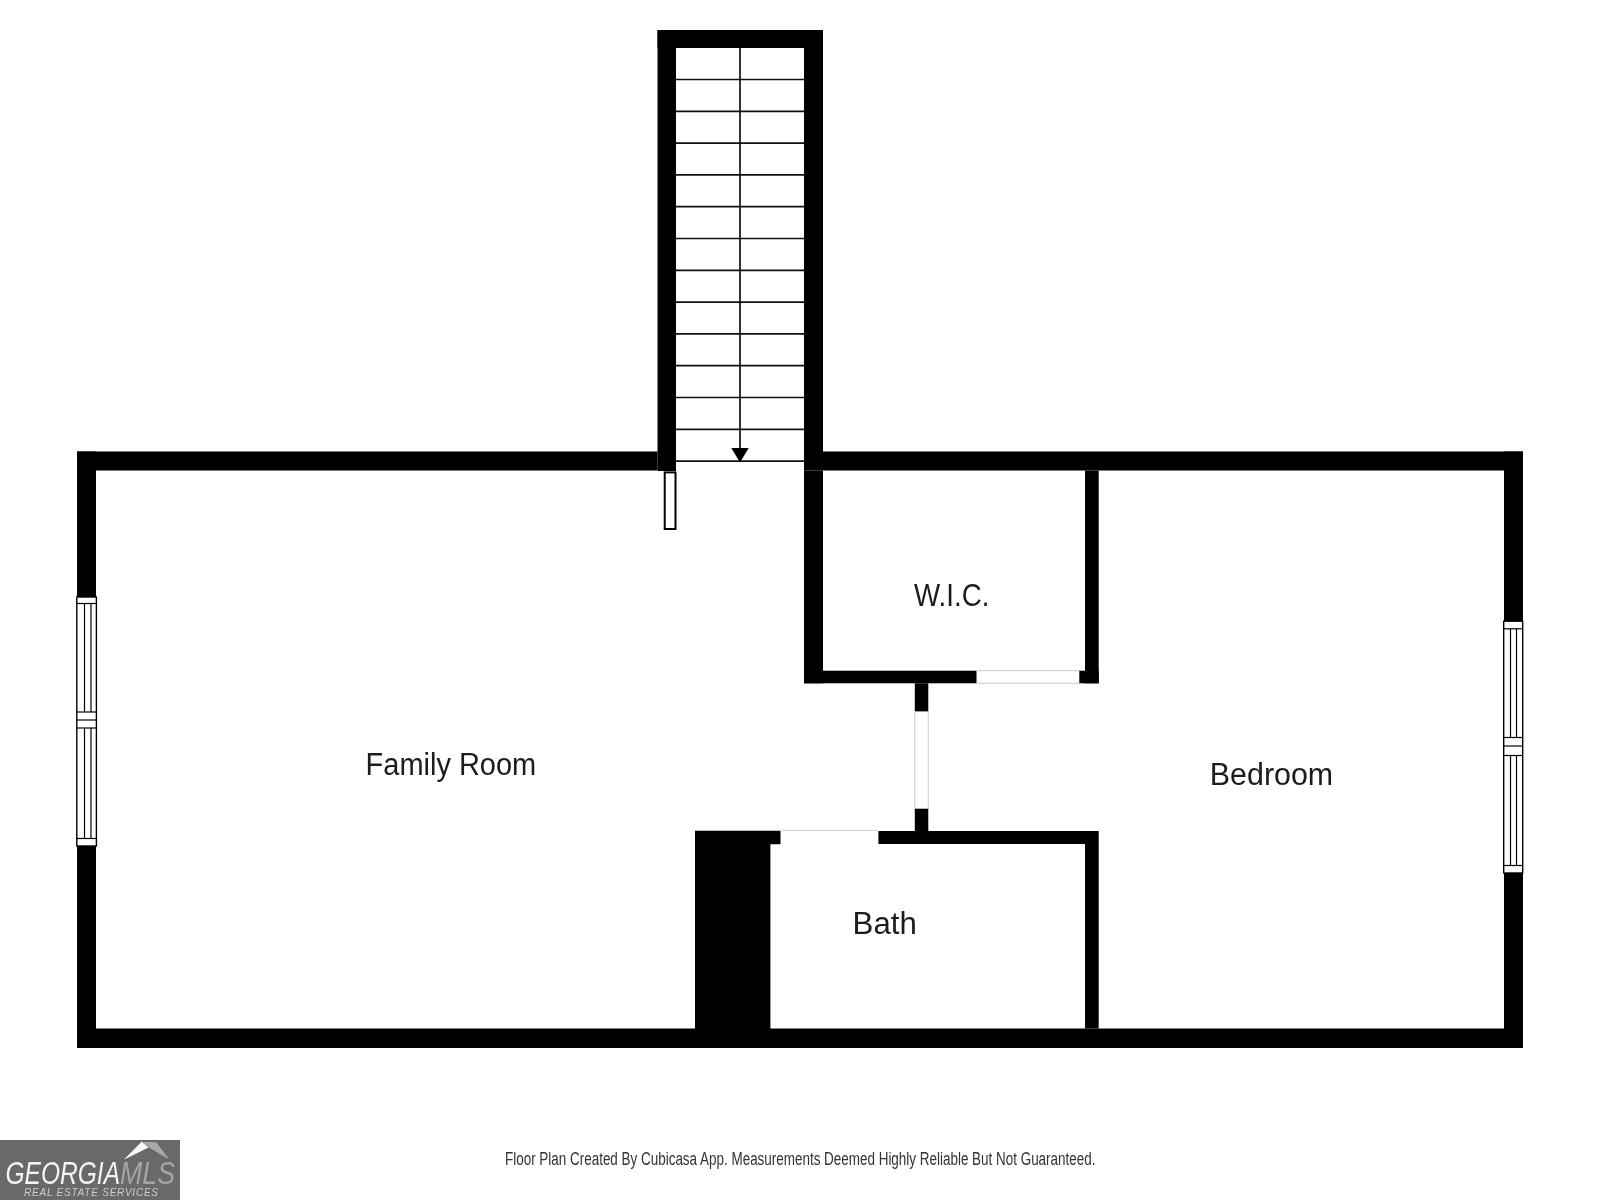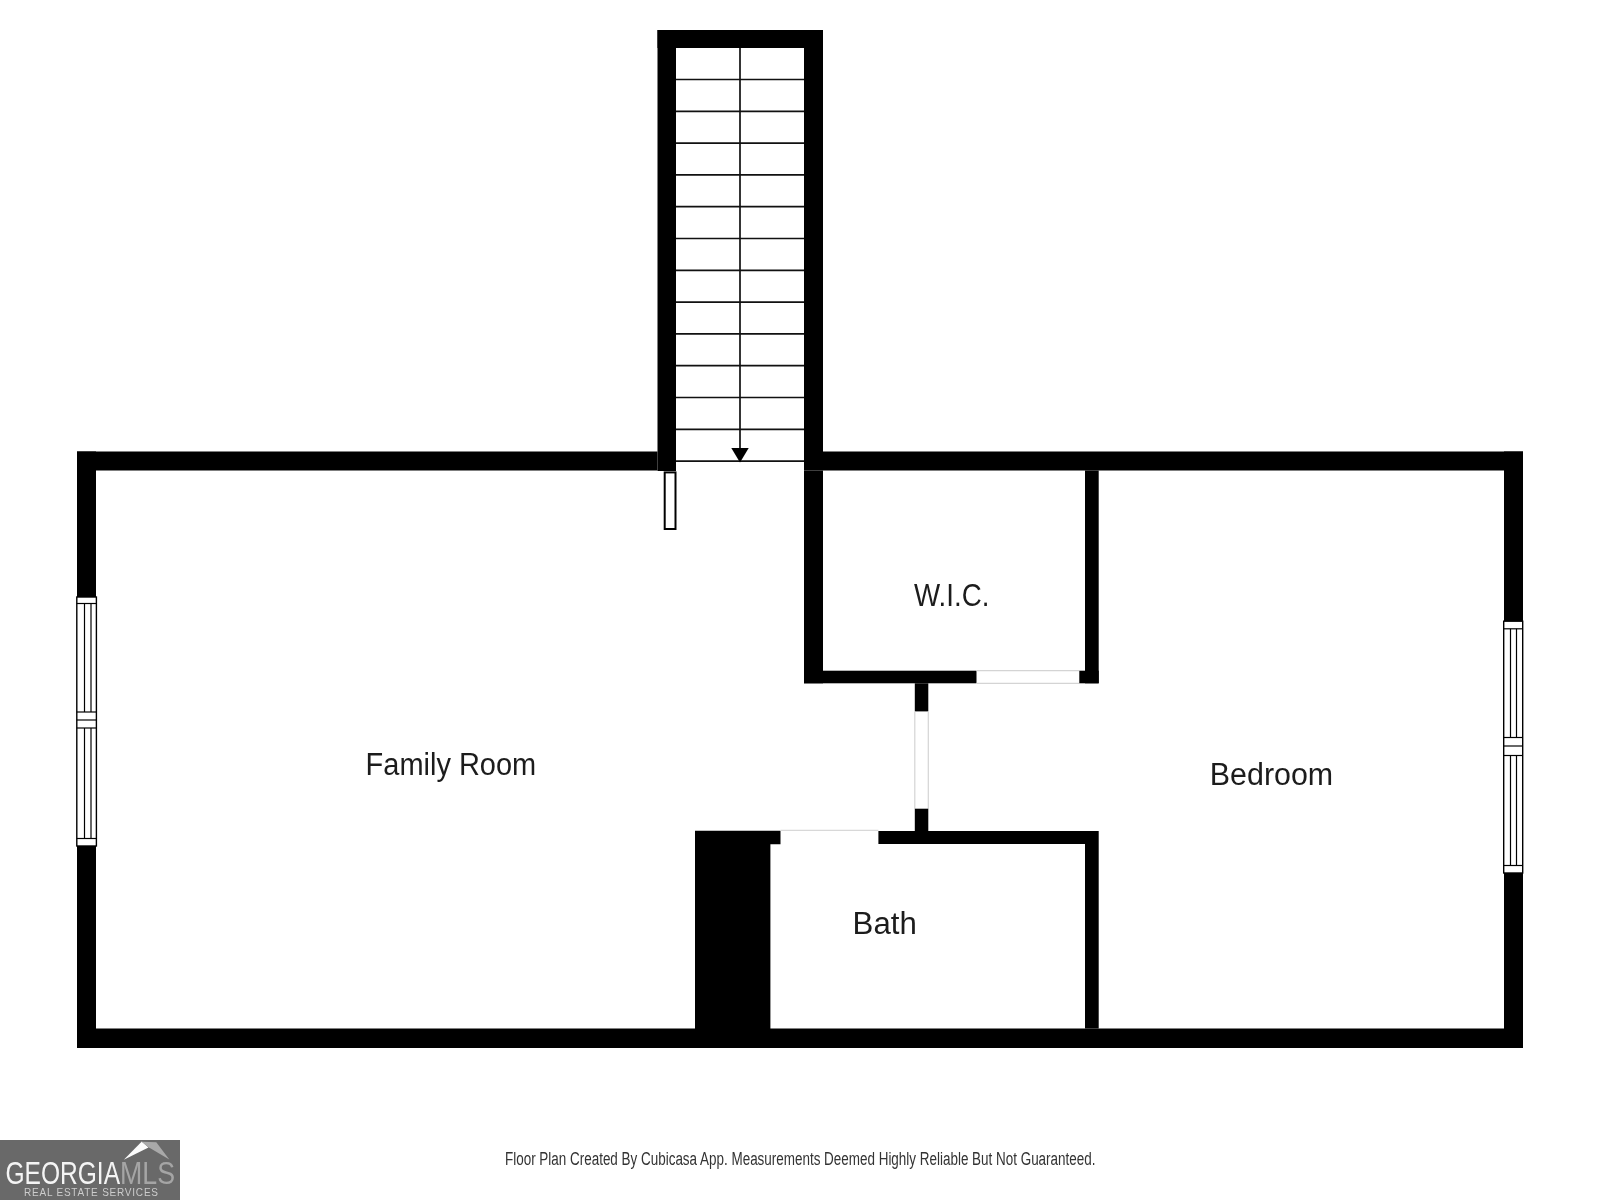--- a/index.html
+++ b/index.html
@@ -2,21 +2,21 @@
 <html><head>
 <meta charset="utf-8">
 <style>
   html,body{margin:0;padding:0;background:#ffffff;}
   .page{position:relative;width:1600px;height:1200px;background:#fff;overflow:hidden;
         font-family:"Liberation Sans", sans-serif;}
   svg text{font-family:"Liberation Sans", sans-serif;}
   .footer{position:absolute;top:1149px;left:0;width:1600px;text-align:center;
           font-size:18px;color:#333;white-space:nowrap;}
   .footer span{display:inline-block;transform:scaleX(0.747);transform-origin:50% 50%;}
-  .logo{position:absolute;left:0;top:1140px;width:180px;height:60px;background:#696969;}
+  .logo{position:absolute;left:0;top:1140px;width:180px;height:60px;background:#696969;font-style:italic;}
 </style>
 </head>
 <body>
 <div class="page">
 <svg width="1600" height="1200" viewBox="0 0 1600 1200">
 
   <rect x="657.5" y="30" width="18.5" height="441" fill="#000"></rect>
 
   <rect x="804" y="30" width="19" height="440.5" fill="#000"></rect>
 

